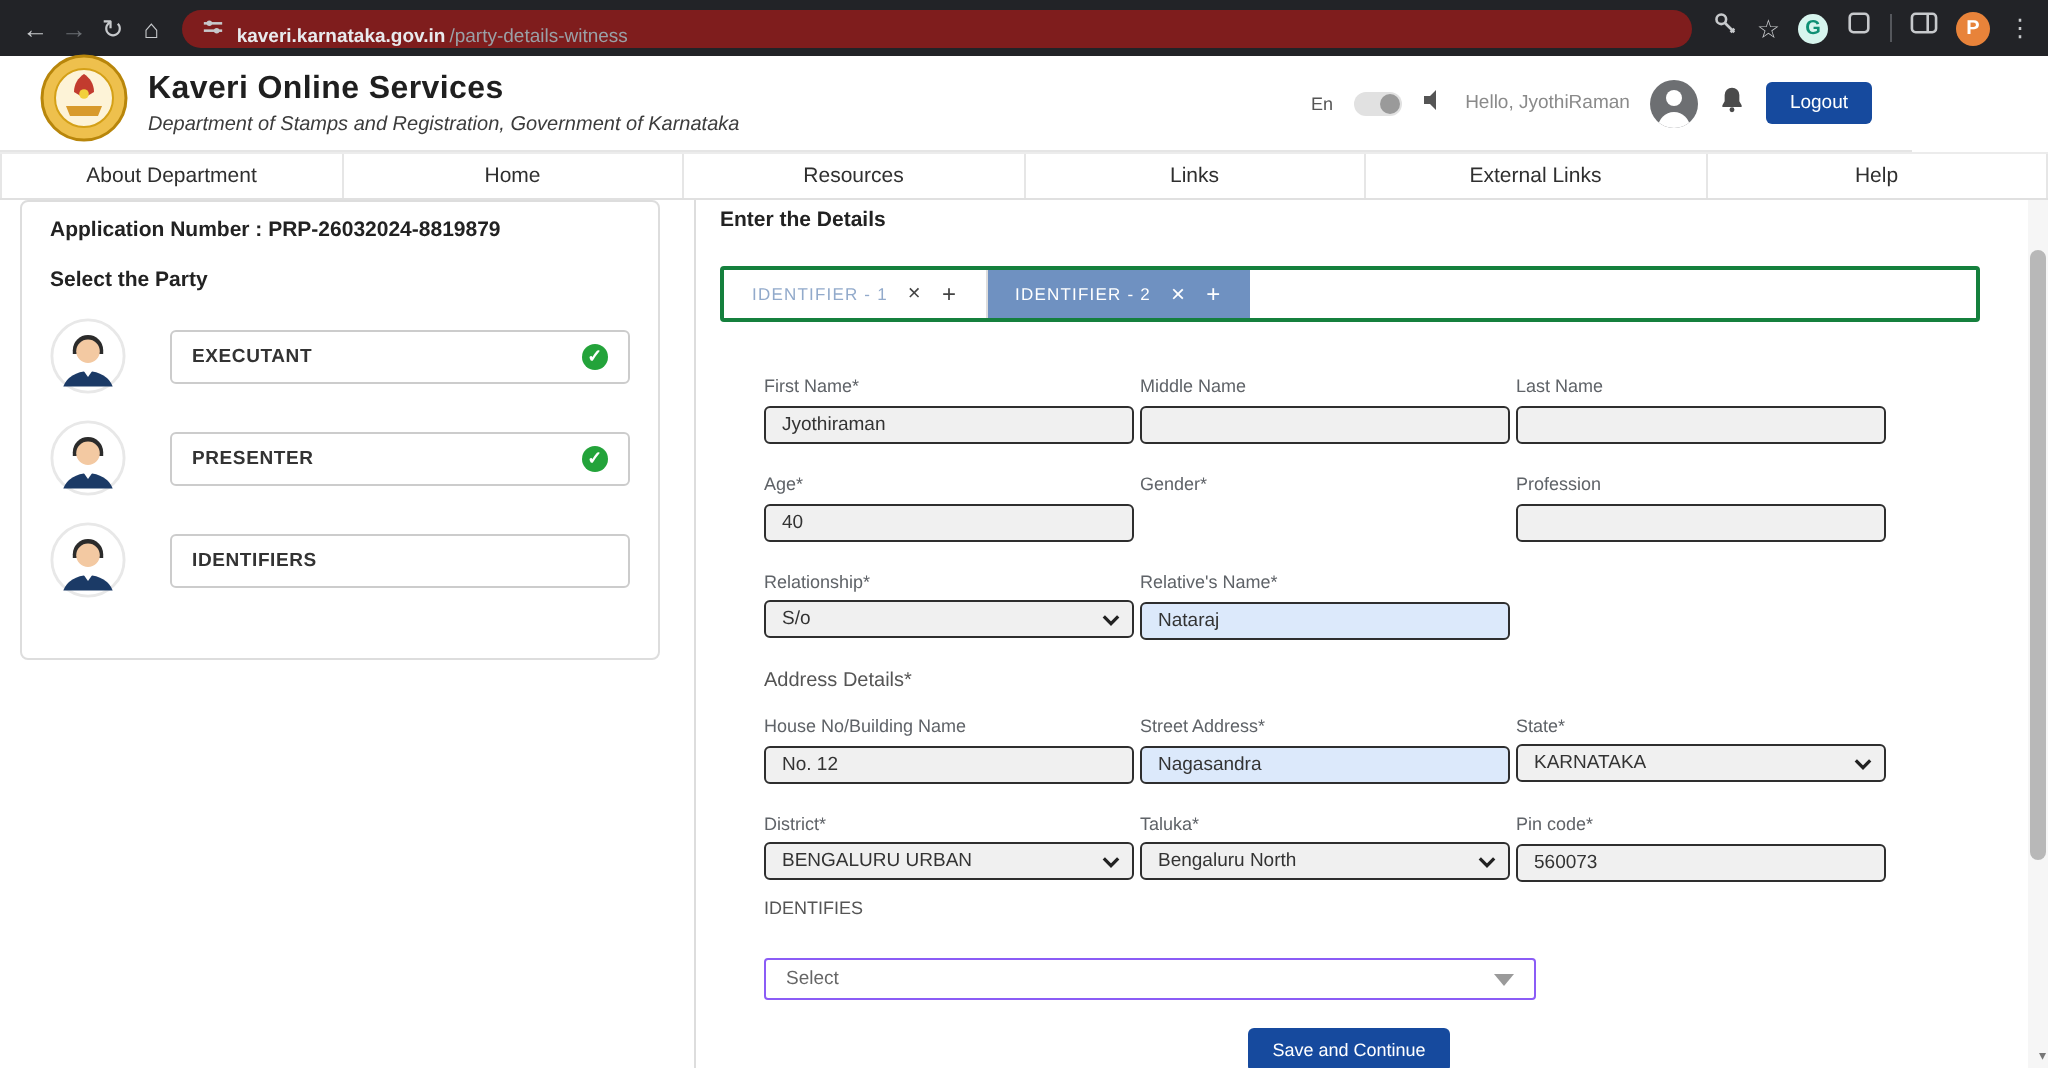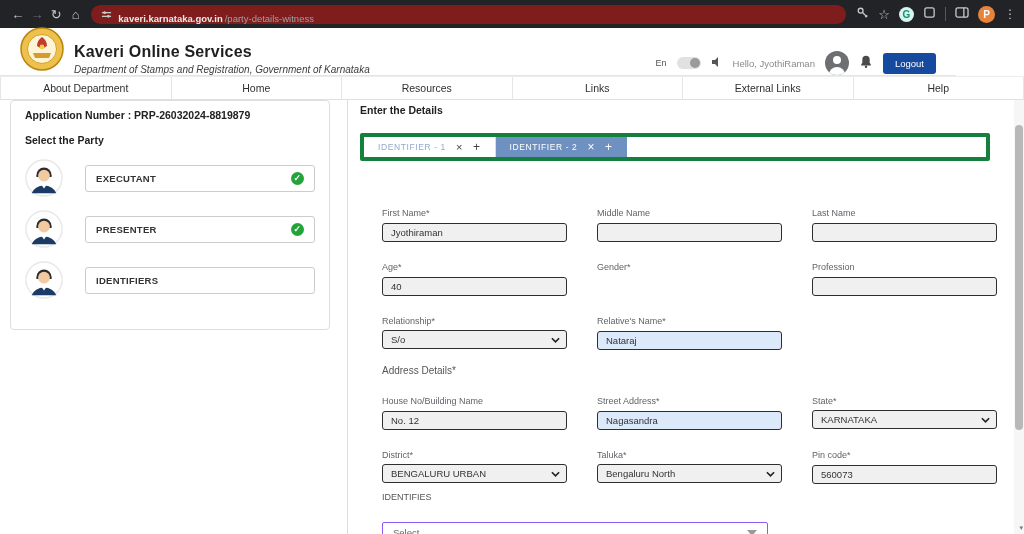--- a/index.html
+++ b/index.html
@@ -20,21 +20,21 @@
   .chrome-right { display:flex; align-items:center; gap:9px; margin-left:10px; }
   .gicon { width:15px; height:15px; border-radius:50%; background:#d7f5ee; color:#0f8f74;
     font-size:10px; font-weight:bold; display:flex; align-items:center; justify-content:center; }
   .picon { width:17px; height:17px; border-radius:50%; background:#e8833a; color:#fff;
     font-size:10px; font-weight:bold; display:flex; align-items:center; justify-content:center; }
   .vsep { width:1px; height:14px; background:#55575c; }
   .dots { color:#c7c9cc; font-size:12px; }
 
   
   .hdr { position:absolute; left:0; top:28px; width:956px; height:48px; background:#fff;
-    border-bottom:1px solid #e5e5e5; display:flex; align-items:flex-end; padding:0 20px; }
+    border-bottom:1px solid #e5e5e5; display:flex; align-items:center; padding:0 20px; }
   .hdr-title { margin-left:10px; }
   .hdr-title h1 { font-size:16px; color:#1f1f1f; letter-spacing:.2px; }
   .hdr-title p { font-size:10px; font-style:italic; color:#3c3c3c; margin-top:3px; }
   .hdr-right { margin-left:auto; display:flex; align-items:center; gap:10px; }
   .lang { font-size:9px; color:#555; }
   .toggle { width:24px; height:12px; background:#e1e1e1; border-radius:7px; position:relative; cursor:pointer; }
   .toggle .knob { position:absolute; right:1px; top:1px; width:10px; height:10px; border-radius:50%; background:#9a9a9a; }
   .greet { font-size:9.5px; color:#8a8a8a; }
   .havatar { width:24px; height:24px; border-radius:50%; background:#6d6f72; display:flex;
     align-items:flex-end; justify-content:center; overflow:hidden; }
@@ -58,31 +58,31 @@
   .pavatar { width:38px; height:38px; flex:0 0 38px; cursor:pointer; }
   .pbtn { margin-left:22px; flex:1; height:27px; border:1px solid #ccc; border-radius:3px;
     display:flex; align-items:center; padding:0 10px; font-size:9.5px; font-weight:bold;
     color:#333; letter-spacing:.3px; cursor:pointer; background:#fff; }
   .check { margin-left:auto; width:13px; height:13px; border-radius:50%; background:#23a33a;
     color:#fff; font-size:9px; display:flex; align-items:center; justify-content:center; }
 
   
   .enter { position:absolute; left:360px; top:104px; font-size:10.5px; font-weight:bold; color:#222; }
   .tabbar { position:absolute; left:360px; top:133px; width:630px; height:28px;
-    border:4px solid #15803d; border-radius:2px; display:flex; background:#fff; }
+    border:2px solid #15803d; border-radius:2px; display:flex; background:#fff; }
   .tab { height:100%; display:flex; align-items:center; gap:10px; padding:0 14px;
     font-size:8.5px; letter-spacing:.6px; cursor:pointer; }
   .tab.inactive { color:#92aacb; border-right:1px solid #ddd; background:#fff; }
   .tab.inactive .x { color:#444; font-size:11px; }
   .tab.inactive .plus { color:#444; font-size:12px; }
   .tab.active { background:#6f91c1; color:#fff; }
   .tab.active .x, .tab.active .plus { color:#fff; font-size:12px; }
 
   .form { position:absolute; left:382px; top:188px; width:585px; }
-  .frow { display:grid; grid-template-columns:185px 185px 185px; column-gap:30px; margin-bottom:15px;margin-top:20px; }
+  .frow { display:grid; grid-template-columns:185px 185px 185px; column-gap:3px; margin-bottom:15px; }
   .fld label { display:block; font-size:9px; color:#5f6368; margin-bottom:4px; }
   .fld input { width:100%; height:19px; border:1.5px solid #2e2e2e; border-radius:3px;
     background:#f0f0f0; font-size:9.5px; color:#333; padding:0 8px;
     font-family:"Liberation Sans", sans-serif; }
   .fld input.blue { background:#dce9fb; }
   .selwrap { position:relative; width:100%; height:19px; border:1.5px solid #2e2e2e;
     border-radius:3px; background:#f0f0f0; display:flex; align-items:center;
     padding:0 8px; font-size:9.5px; color:#333; cursor:pointer; }
   .selwrap svg { position:absolute; right:6px; }
   .sect { font-size:10px; color:#555; margin:2px 0 12px; }

